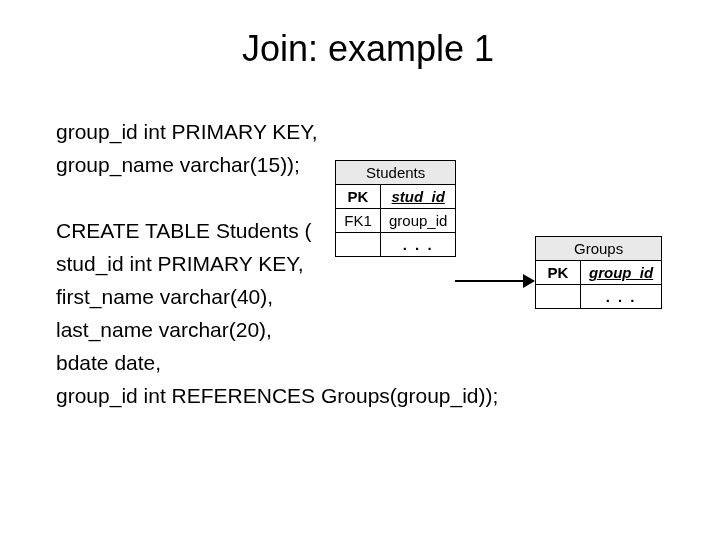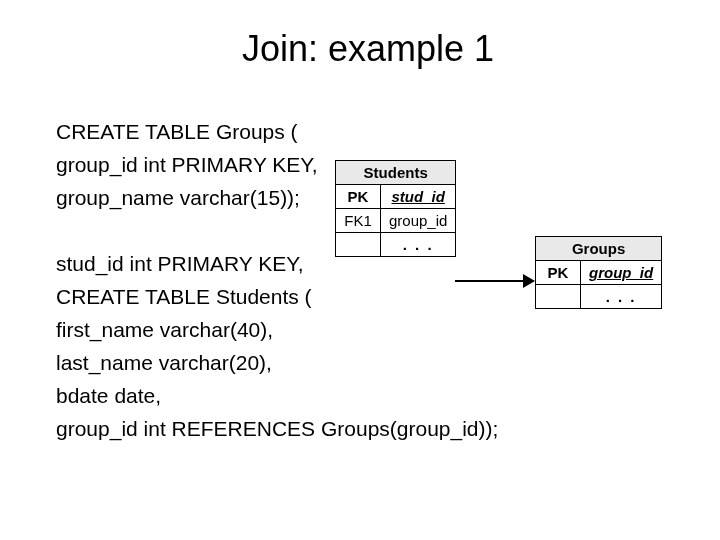--- a/index.html
+++ b/index.html
@@ -49,21 +49,21 @@
   }
   .entity th, .entity td {
     border: 1px solid #000;
     font-size: 15px;
     padding: 3px 8px;
     text-align: center;
     white-space: nowrap;
   }
   .entity th {
     background: #e9e9e9;
-    font-weight: 700;
+    font-weight: 400;
   }
   .entity .bold { font-weight: 700; }
   .entity .ul { text-decoration: underline; font-style: italic; }
   .entity .key { width: 28px; }
   .entity .dots { font-weight: 700; letter-spacing: 2px; }
   #students-table { top: 0; left: 0; }
   #groups-table   { top: 56px; left: 200px; margin-top: 20px; }
   .arrow {
     position: absolute;
     top: 114px;
@@ -90,26 +90,25 @@
   }
 </style>
 </head>
 <body>
 
 <div class="slide">
 
   <div class="title">Join: example 1</div>
 
   <div class="sql">
-    <div>CREATE TABLE Groups (</div>
     <div>group_id int PRIMARY KEY,</div>
     <div>group_name varchar(15));</div>
     <div class="blank"></div>
+    <div>CREATE TABLE Students (</div>
     <div>stud_id int PRIMARY KEY,</div>
-    <div>CREATE TABLE Students (</div>
     <div>first_name varchar(40),</div>
     <div>last_name varchar(20),</div>
     <div>bdate date,</div>
     <div>group_id int REFERENCES Groups(group_id));</div>
   </div>
 
   <div class="diagram">
 
     <table id="students-table" class="entity">
       <tbody>

